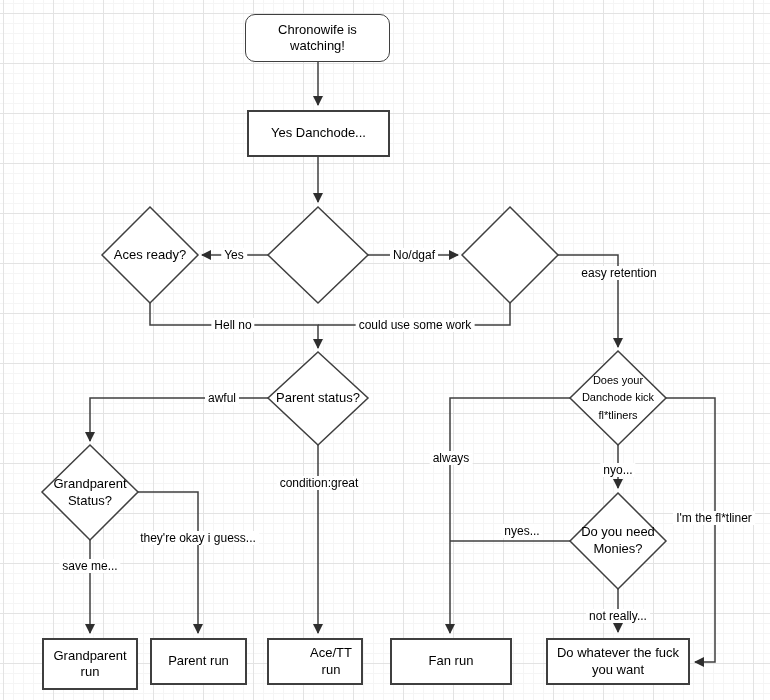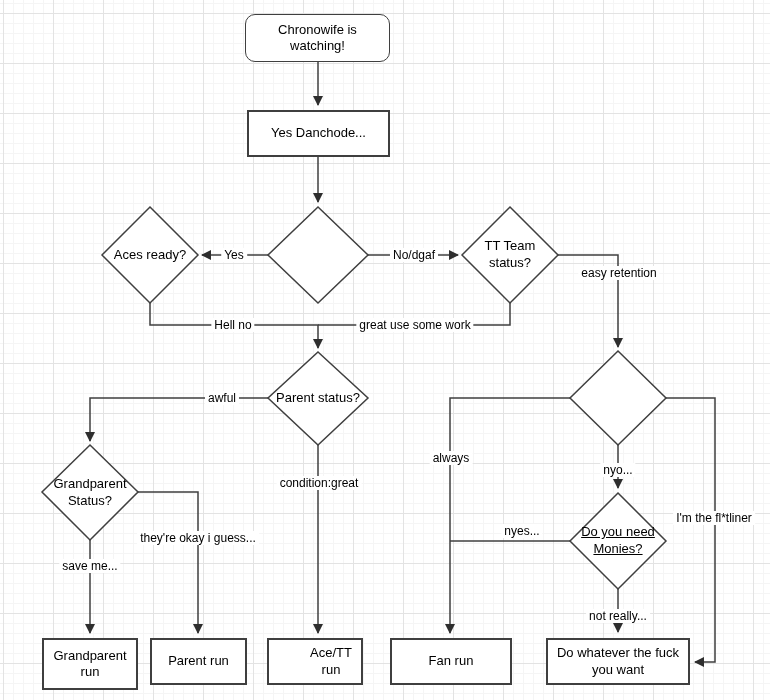--- a/index.html
+++ b/index.html
@@ -115,41 +115,41 @@
 
   <div class="node" style="left:546px;top:638px;width:144px;height:47px;">
     <span>Do whatever the fuck you want</span>
   </div>
 
 
   <div class="dlabel" style="left:102px;top:207px;width:96px;height:96px;">
     <span>Aces ready?</span>
   </div>
 
-  <div class="dlabel" style="left:462px;top:207px;width:96px;height:96px;padding:0 16px;">
-    <span>TT Team status?</span>
-  </div>
 
   <div class="dlabel" style="left:268px;top:352px;width:100px;height:93px;">
     <span>Parent status?</span>
   </div>
 
   <div class="dlabel" style="left:42px;top:445px;width:96px;height:95px;">
     <span>Grandparent Status?</span>
   </div>
 
+  <div class="dlabel small" style="left:570px;top:351px;width:96px;height:94px;padding:0 4px;">
+    <span>Does your Danchode kick fl*tliners</span>
+  </div>
 
-  <div class="dlabel" style="left:570px;top:493px;width:96px;height:96px;text-decoration:underline;">
+  <div class="dlabel" style="left:570px;top:493px;width:96px;height:96px;">
     <span>Do you need Monies?</span>
   </div>
 
   <span class="elabel" style="left:234px;top:255px;">Yes</span>
   <span class="elabel" style="left:414px;top:255px;">No/dgaf</span>
   <span class="elabel" style="left:233px;top:325px;">Hell no</span>
-  <span class="elabel" style="left:415px;top:325px;">great use some work</span>
+  <span class="elabel" style="left:415px;top:325px;">could use some work</span>
   <span class="elabel" style="left:619px;top:273px;">easy retention</span>
   <span class="elabel" style="left:222px;top:398px;">awful</span>
   <span class="elabel" style="left:319px;top:483px;">condition:great</span>
   <span class="elabel" style="left:198px;top:538px;">they're okay i guess...</span>
   <span class="elabel" style="left:90px;top:566px;">save me...</span>
   <span class="elabel" style="left:451px;top:458px;">always</span>
   <span class="elabel" style="left:618px;top:470px;">nyo...</span>
   <span class="elabel" style="left:522px;top:531px;text-align:center;">nyes...</span>
   <span class="elabel" style="left:714px;top:518px;">I'm the fl*tliner</span>
   <span class="elabel" style="left:618px;top:616px;">not really...</span>

